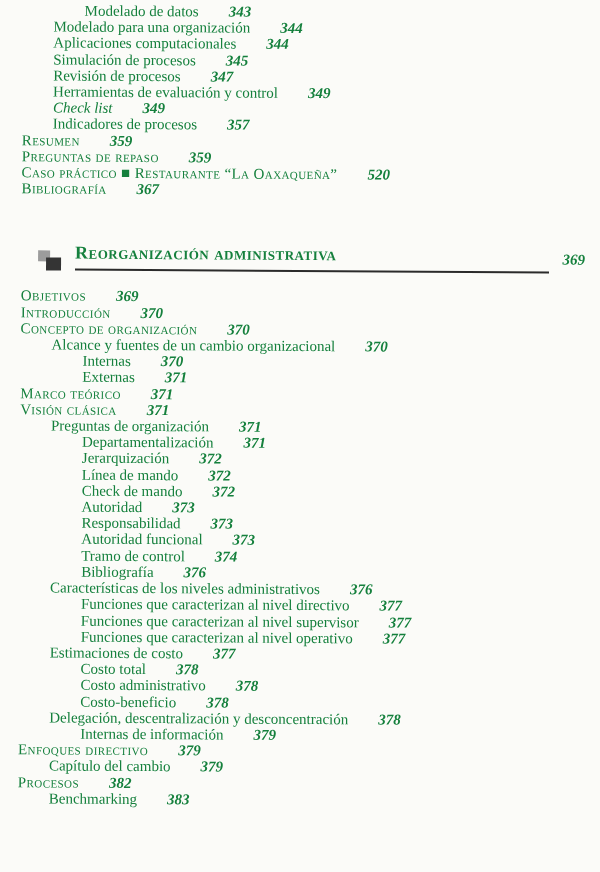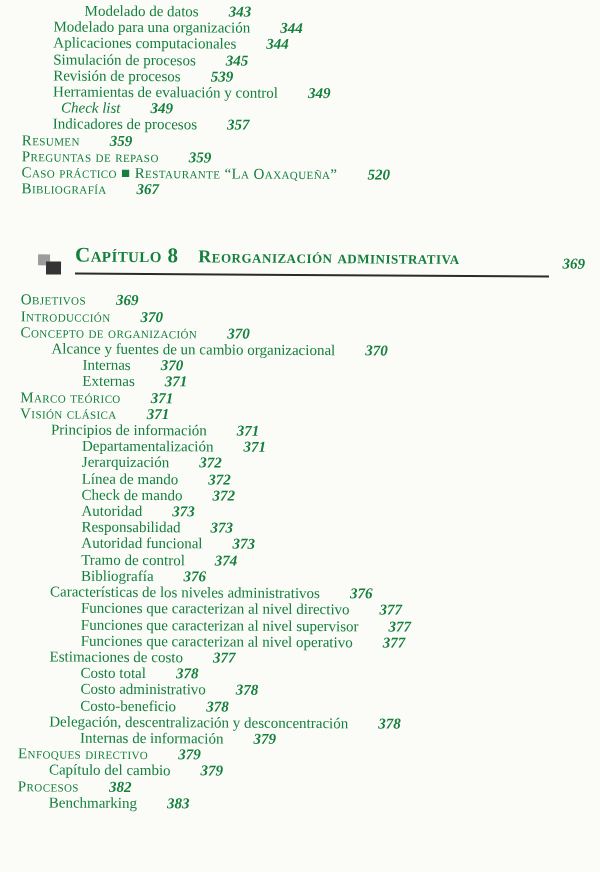--- a/index.html
+++ b/index.html
@@ -29,21 +29,20 @@
   }
   .ind-0{margin-left:20px;}
   .ind-1{margin-left:51px;}
   .ind-2{margin-left:82px;}
   .toc-row.caps .toc-label{
     font-variant:small-caps;
     letter-spacing:0.4px;
   }
   .toc-row.italic .toc-label{
     font-style:italic;
-    margin-left:8px;
   }
   .toc-page{
     margin-left:30px;
     font-weight:700;
     font-style:italic;
   }
   .chapter-heading{
     display:flex;
     align-items:flex-end;
     margin:46px 26px 17px 36px;
@@ -96,54 +95,53 @@
 <body>
 
 <div class="page" style="background: rgb(251, 251, 248); color: #15803d; padding-left: 10px;">
   <div class="content">
 
     <div id="toc-top" class="toc-section">
         <div class="toc-row ind-2"><span class="toc-label">Modelado de datos</span><span class="toc-page">343</span></div>
         <div class="toc-row ind-1"><span class="toc-label">Modelado para una organización</span><span class="toc-page">344</span></div>
         <div class="toc-row ind-1"><span class="toc-label">Aplicaciones computacionales</span><span class="toc-page">344</span></div>
         <div class="toc-row ind-1"><span class="toc-label">Simulación de procesos</span><span class="toc-page">345</span></div>
-        <div class="toc-row ind-1"><span class="toc-label">Revisión de procesos</span><span class="toc-page">539</span></div>
+        <div class="toc-row ind-1"><span class="toc-label">Revisión de procesos</span><span class="toc-page">347</span></div>
         <div class="toc-row ind-1"><span class="toc-label">Herramientas de evaluación y control</span><span class="toc-page">349</span></div>
         <div class="toc-row ind-1 italic"><span class="toc-label">Check list</span><span class="toc-page">349</span></div>
         <div class="toc-row ind-1"><span class="toc-label">Indicadores de procesos</span><span class="toc-page">357</span></div>
         <div class="toc-row ind-0 caps"><span class="toc-label">Resumen</span><span class="toc-page">359</span></div>
         <div class="toc-row ind-0 caps"><span class="toc-label">Preguntas de repaso</span><span class="toc-page">359</span></div>
         <div class="toc-row ind-0 caps"><span class="toc-label">Caso práctico ■ Restaurante “La Oaxaqueña”</span><span class="toc-page">520</span></div>
         <div class="toc-row ind-0 caps"><span class="toc-label">Bibliografía</span><span class="toc-page">367</span></div>
       </div>
 
     <div class="chapter-heading">
       <span class="chapter-icon">
         <svg width="26" height="22" viewBox="0 0 26 22" aria-hidden="true">
           <rect x="1" y="1" width="12" height="11" fill="#9c9c9c"></rect>
           <rect x="9" y="8" width="15" height="13" fill="#343434"></rect>
         </svg>
       </span>
       <div class="chapter-rule">
-        <span class="chapter-label">Capítulo 8</span>
         <span class="chapter-title">Reorganización administrativa</span>
       </div>
       <span class="chapter-page">369</span>
     </div>
 
     <div id="toc-main" class="toc-section toc-main-section">
         <div class="toc-row ind-0 caps"><span class="toc-label">Objetivos</span><span class="toc-page">369</span></div>
         <div class="toc-row ind-0 caps"><span class="toc-label">Introducción</span><span class="toc-page">370</span></div>
         <div class="toc-row ind-0 caps"><span class="toc-label">Concepto de organización</span><span class="toc-page">370</span></div>
         <div class="toc-row ind-1"><span class="toc-label">Alcance y fuentes de un cambio organizacional</span><span class="toc-page">370</span></div>
         <div class="toc-row ind-2"><span class="toc-label">Internas</span><span class="toc-page">370</span></div>
         <div class="toc-row ind-2"><span class="toc-label">Externas</span><span class="toc-page">371</span></div>
         <div class="toc-row ind-0 caps"><span class="toc-label">Marco teórico</span><span class="toc-page">371</span></div>
         <div class="toc-row ind-0 caps"><span class="toc-label">Visión clásica</span><span class="toc-page">371</span></div>
-        <div class="toc-row ind-1"><span class="toc-label">Principios de información</span><span class="toc-page">371</span></div>
+        <div class="toc-row ind-1"><span class="toc-label">Preguntas de organización</span><span class="toc-page">371</span></div>
         <div class="toc-row ind-2"><span class="toc-label">Departamentalización</span><span class="toc-page">371</span></div>
         <div class="toc-row ind-2"><span class="toc-label">Jerarquización</span><span class="toc-page">372</span></div>
         <div class="toc-row ind-2"><span class="toc-label">Línea de mando</span><span class="toc-page">372</span></div>
         <div class="toc-row ind-2"><span class="toc-label">Check de mando</span><span class="toc-page">372</span></div>
         <div class="toc-row ind-2"><span class="toc-label">Autoridad</span><span class="toc-page">373</span></div>
         <div class="toc-row ind-2"><span class="toc-label">Responsabilidad</span><span class="toc-page">373</span></div>
         <div class="toc-row ind-2"><span class="toc-label">Autoridad funcional</span><span class="toc-page">373</span></div>
         <div class="toc-row ind-2"><span class="toc-label">Tramo de control</span><span class="toc-page">374</span></div>
         <div class="toc-row ind-2"><span class="toc-label">Bibliografía</span><span class="toc-page">376</span></div>
         <div class="toc-row ind-1"><span class="toc-label">Características de los niveles administrativos</span><span class="toc-page">376</span></div>

